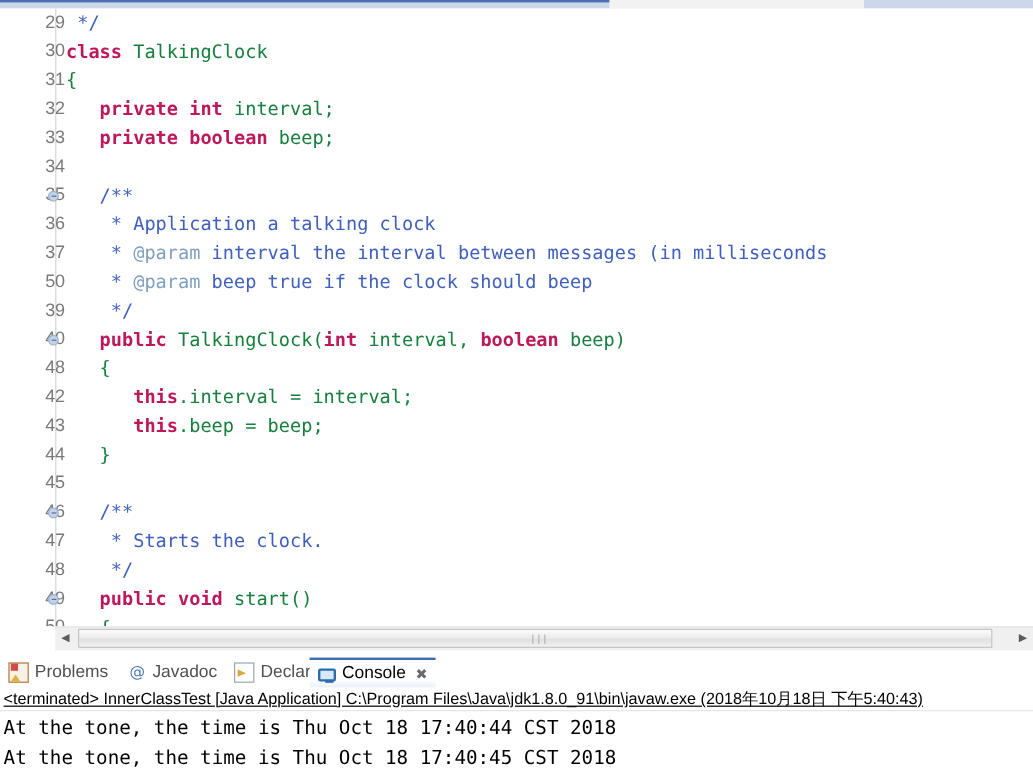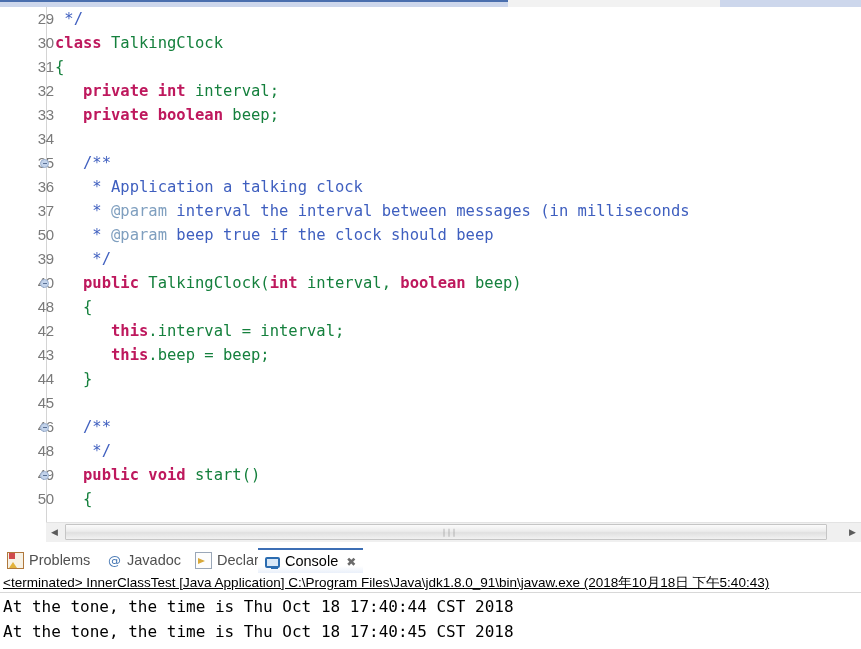--- a/index.html
+++ b/index.html
@@ -309,20 +309,21 @@
       <div class="crow"><span class="lnum">37</span><span class="ctext"><span class="cmt">    * </span><span class="tag">@param</span><span class="cmt"> interval the interval between messages (in milliseconds</span></span></div>
       <div class="crow"><span class="lnum">50</span><span class="ctext"><span class="cmt">    * </span><span class="tag">@param</span><span class="cmt"> beep true if the clock should beep</span></span></div>
       <div class="crow"><span class="lnum">39</span><span class="ctext"><span class="cmt">    */</span></span></div>
       <div class="crow"><span class="lnum">40</span><span class="fold"></span><span class="ctext"><span class="pln">   </span><span class="kw">public</span><span class="pln"> TalkingClock(</span><span class="kw">int</span><span class="pln"> interval, </span><span class="kw">boolean</span><span class="pln"> beep)</span></span></div>
       <div class="crow"><span class="lnum">48</span><span class="ctext"><span class="pln">   {</span></span></div>
       <div class="crow"><span class="lnum">42</span><span class="ctext"><span class="pln">      </span><span class="kw">this</span><span class="pln">.</span><span class="fld">interval</span><span class="pln"> = interval;</span></span></div>
       <div class="crow"><span class="lnum">43</span><span class="ctext"><span class="pln">      </span><span class="kw">this</span><span class="pln">.</span><span class="fld">beep</span><span class="pln"> = beep;</span></span></div>
       <div class="crow"><span class="lnum">44</span><span class="ctext"><span class="pln">   }</span></span></div>
       <div class="crow"><span class="lnum">45</span><span class="ctext"></span></div>
       <div class="crow"><span class="lnum">46</span><span class="fold"></span><span class="ctext"><span class="pln">   </span><span class="cmt">/**</span></span></div>
+      <div class="crow"><span class="lnum">47</span><span class="ctext"><span class="cmt">    * Starts the clock.</span></span></div>
       <div class="crow"><span class="lnum">48</span><span class="ctext"><span class="cmt">    */</span></span></div>
       <div class="crow"><span class="lnum">49</span><span class="fold"></span><span class="ctext"><span class="pln">   </span><span class="kw">public</span><span class="pln"> </span><span class="kw">void</span><span class="pln"> start()</span></span></div>
       <div class="crow"><span class="lnum">50</span><span class="ctext"><span class="pln">   {</span></span></div>
     </div>
 </div>
 
 <div id="hscroll">
   <div id="hs-left">◀</div>
   <div id="hs-thumb">
     <div id="hs-grip">∣∣∣</div>

